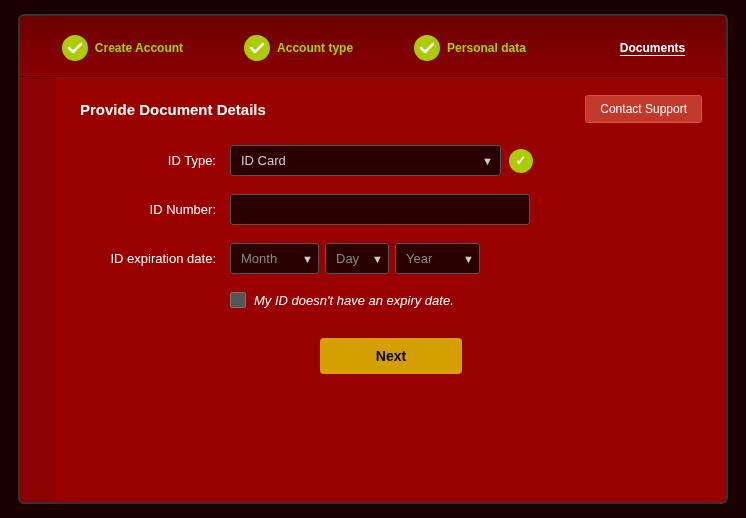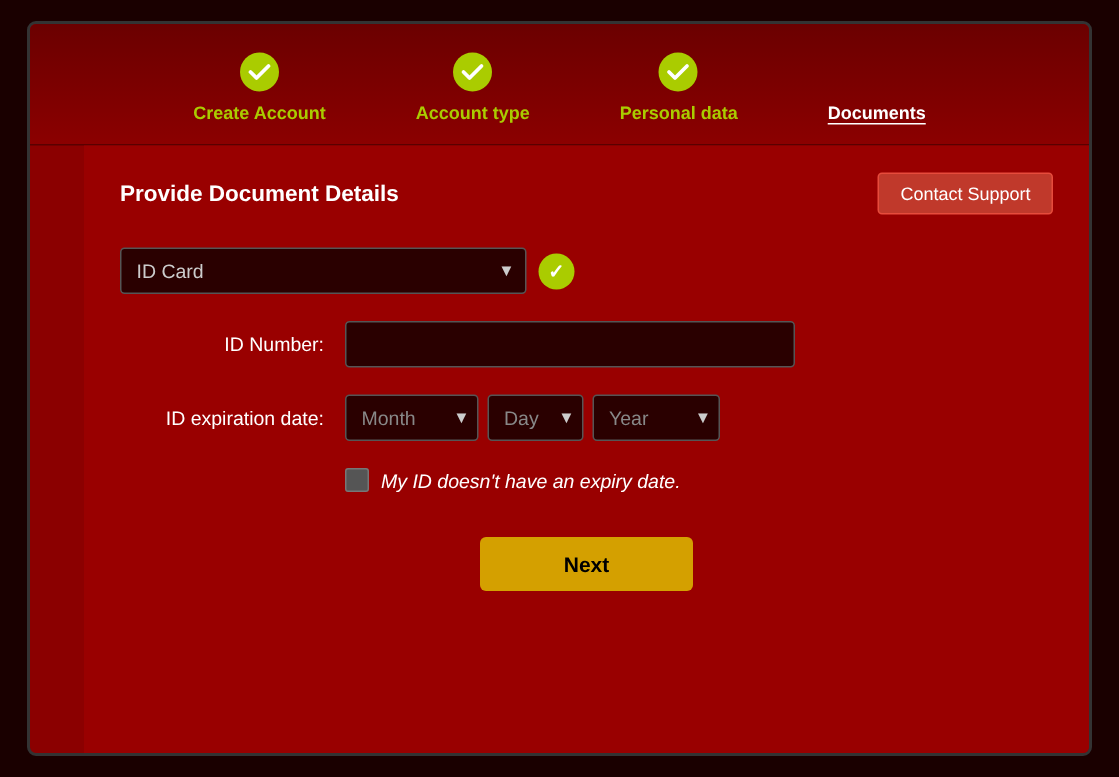--- a/index.html
+++ b/index.html
@@ -27,21 +27,21 @@
       background: linear-gradient(180deg, #6b0000 0%, #8b0000 100%);
       padding: 18px 20px 14px 20px;
       display: flex;
       justify-content: center;
       align-items: center;
       gap: 60px;
       border-bottom: 1px solid #5a0000;
     }
     .step {
       display: flex;
-      flex-direction: column;
+      flex-direction: row;
       align-items: center;
       gap: 6px;
       cursor: pointer;
     }
     .step-icon {
       width: 28px;
       height: 28px;
     }
     .step-icon svg {
       width: 28px;
@@ -256,20 +256,21 @@
     </div>
   </div>
 
   <div class="content">
     <div class="content-header">
       <span class="section-title">Provide Document Details</span>
       <button class="contact-btn">Contact Support</button>
     </div>
 
     <div class="form-row">
+      <span class="form-label">ID Type:</span>
       <div class="form-control">
         <div class="select-wrapper">
           <select>
             <option value="id_card">ID Card</option>
             <option value="passport">Passport</option>
             <option value="drivers_license">Driver's License</option>
           </select>
           <span class="select-arrow">▼</span>
         </div>
         <div class="check-circle">✓</div>

